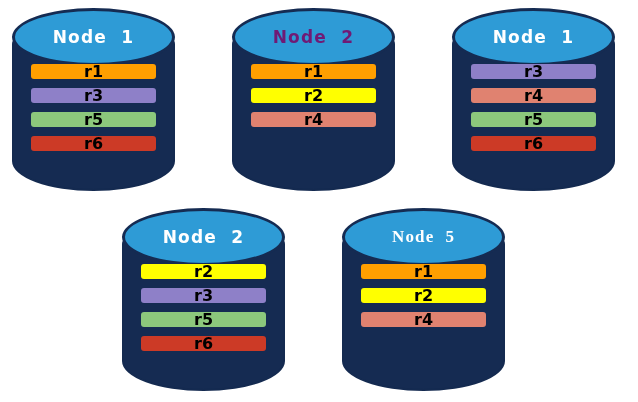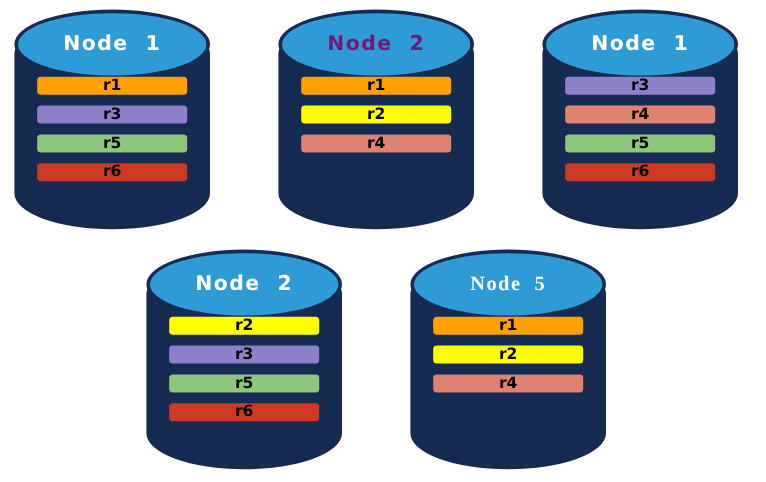--- a/index.html
+++ b/index.html
@@ -76,21 +76,21 @@
     flex-direction: column;
     gap: 9px;
   }
 
   .replica {
     height: 15px;
     border-radius: 3px;
     display: flex;
     align-items: center;
     justify-content: center;
-    font-size: 13px;
+    font-size: 16px;
     font-weight: bold;
     color: #000000;
     line-height: 1;
   }
 </style>
 </head>
 <body>
 
 <div id="canvas" style="background: rgb(255, 255, 255);">
     <div class="node" style="left: 12px; top: 8px;">

